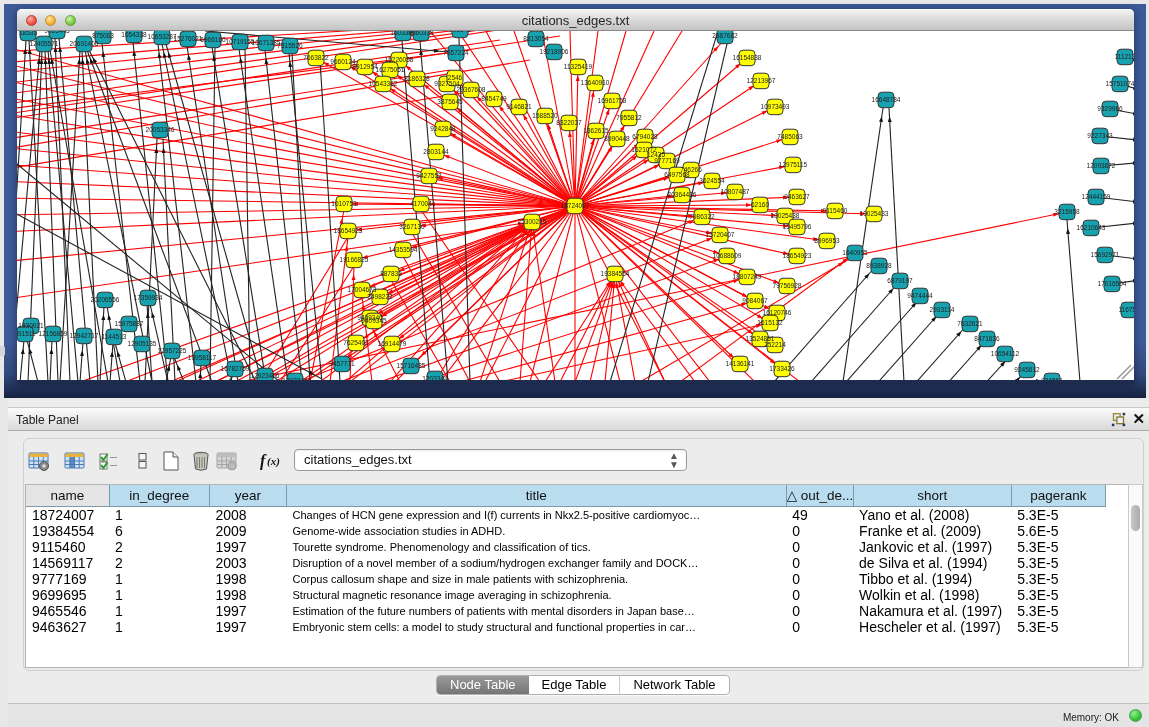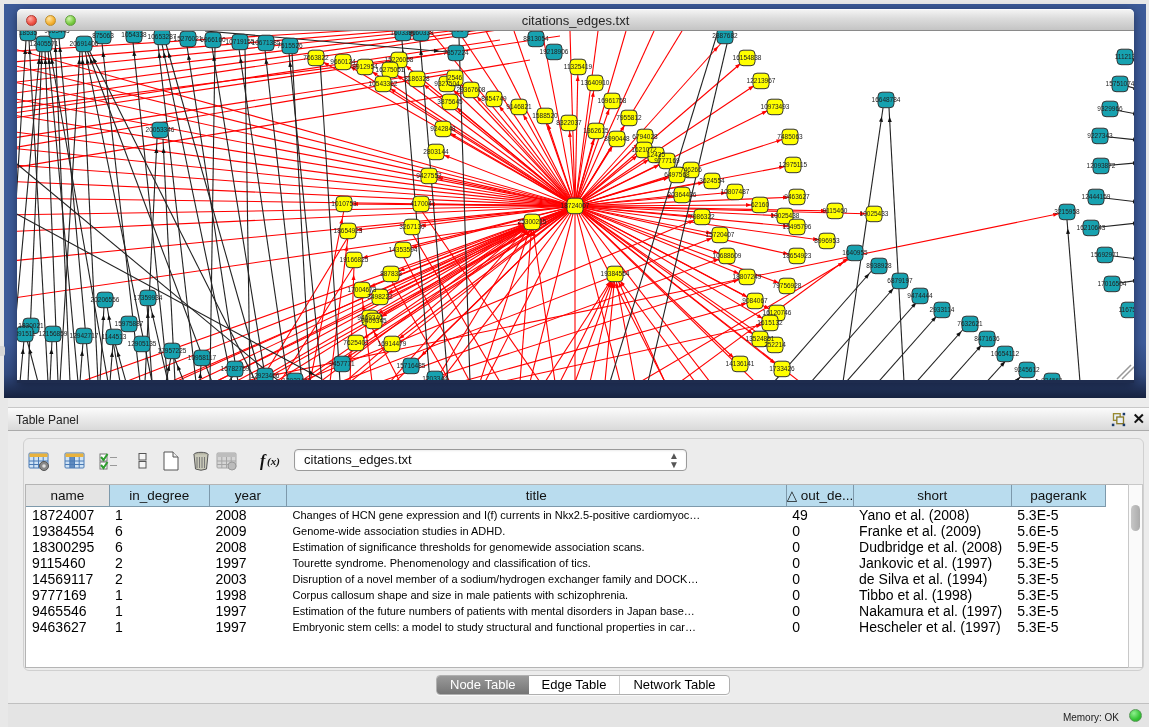--- a/index.html
+++ b/index.html
@@ -841,29 +841,20 @@
           <tr>
             <td class="c1">19384554</td>
             <td class="c2">6</td>
             <td class="c3">2009</td>
             <td class="c4">Genome-wide association studies in ADHD.</td>
             <td class="c5">0</td>
             <td class="c6">Franke et al. (2009)</td>
             <td class="c7">5.6E-5</td>
           </tr>
           <tr>
-            <td class="c1">18300295</td>
-            <td class="c2">6</td>
-            <td class="c3">2008</td>
-            <td class="c4">Estimation of significance thresholds for genomewide association scans.</td>
-            <td class="c5">0</td>
-            <td class="c6">Dudbridge et al. (2008)</td>
-            <td class="c7">5.9E-5</td>
-          </tr>
-          <tr>
             <td class="c1">9115460</td>
             <td class="c2">2</td>
             <td class="c3">1997</td>
             <td class="c4">Tourette syndrome. Phenomenology and classification of tics.</td>
             <td class="c5">0</td>
             <td class="c6">Jankovic et al. (1997)</td>
             <td class="c7">5.3E-5</td>
           </tr>
           <tr>
             <td class="c1">14569117</td>
@@ -873,21 +864,30 @@
             <td class="c5">0</td>
             <td class="c6">de Silva et al. (1994)</td>
             <td class="c7">5.3E-5</td>
           </tr>
           <tr>
             <td class="c1">9777169</td>
             <td class="c2">1</td>
             <td class="c3">1998</td>
             <td class="c4">Corpus callosum shape and size in male patients with schizophrenia.</td>
             <td class="c5">0</td>
-            <td class="c6">Tibbo et al. (1998)</td>
+            <td class="c6">Tibbo et al. (1994)</td>
+            <td class="c7">5.3E-5</td>
+          </tr>
+          <tr>
+            <td class="c1">9699695</td>
+            <td class="c2">1</td>
+            <td class="c3">1998</td>
+            <td class="c4">Structural magnetic resonance image averaging in schizophrenia.</td>
+            <td class="c5">0</td>
+            <td class="c6">Wolkin et al. (1998)</td>
             <td class="c7">5.3E-5</td>
           </tr>
           <tr>
             <td class="c1">9465546</td>
             <td class="c2">1</td>
             <td class="c3">1997</td>
             <td class="c4">Estimation of the future numbers of patients with mental disorders in Japan base…</td>
             <td class="c5">0</td>
             <td class="c6">Nakamura et al. (1997)</td>
             <td class="c7">5.3E-5</td>

